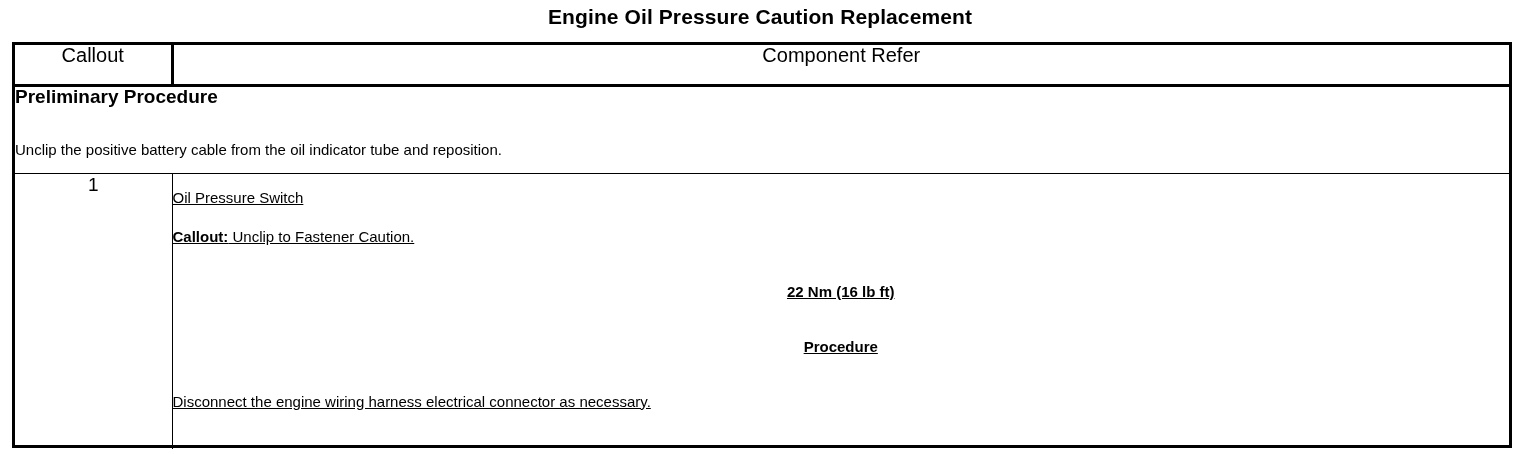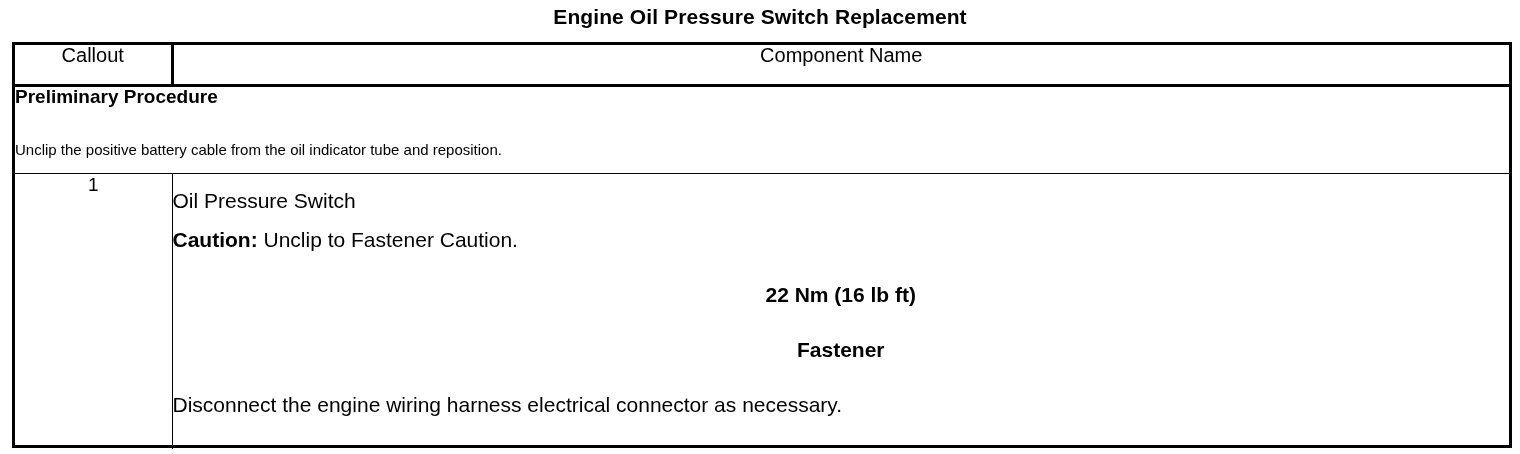--- a/index.html
+++ b/index.html
@@ -97,23 +97,24 @@
     text-align: center;
     vertical-align: middle;
     font-size: 19px;
     border-right: 1px solid #000000;
   }
   .detail-cell {
     padding: 0 0 0 7px;
     vertical-align: top;
   }
   .detail-line {
-    font-size: 21px;
+    font-size: 15px;
     line-height: 1;
     height: 55px;
+    text-decoration: underline;
   }
   .detail-line:first-child {
     padding-top: 16px;
     height: 39px;
   }
   .detail-line.bold {
     font-weight: bold;
     text-align: center;
   }
   .detail-line .lead {
@@ -121,50 +122,50 @@
   }
   .detail-line .rest {
     font-weight: normal;
   }
 </style>
 </head>
 <body>
 
 <div class="page">
 
-  <div class="doc-title">Engine Oil Pressure Switch Replacement</div>
+  <div class="doc-title">Engine Oil Pressure Caution Replacement</div>
 
   <div class="table-wrap">
     <table class="spec">
       <colgroup>
         <col class="col-callout">
         <col>
       </colgroup>
       <tbody>
         <tr class="hdr-row">
           <th class="hdr-cell left-col">Callout</th>
-          <th class="hdr-cell">Component Name</th>
+          <th class="hdr-cell">Component Refer</th>
         </tr>
 
         <tr class="prelim-row">
           <td class="prelim-cell" colspan="2">
             <div class="prelim-heading">Preliminary Procedure</div>
             <div class="prelim-text">Unclip the positive battery cable from the oil indicator tube and reposition.</div>
           </td>
         </tr>
 
         <tr class="item-row">
           <td class="callout-cell">1</td>
           <td class="detail-cell">
             <div class="detail-line">Oil Pressure Switch</div>
             <div class="detail-line">
-              <span class="lead">Caution:</span><span class="rest"> Unclip to Fastener Caution.</span>
+              <span class="lead">Callout:</span><span class="rest"> Unclip to Fastener Caution.</span>
             </div>
             <div class="detail-line bold">22 Nm (16 lb ft)</div>
-            <div class="detail-line bold">Fastener</div>
+            <div class="detail-line bold">Procedure</div>
             <div class="detail-line">Disconnect the engine wiring harness electrical connector as necessary.</div>
           </td>
         </tr>
       </tbody>
     </table>
   </div>
 
 </div>
 
 </body></html>

